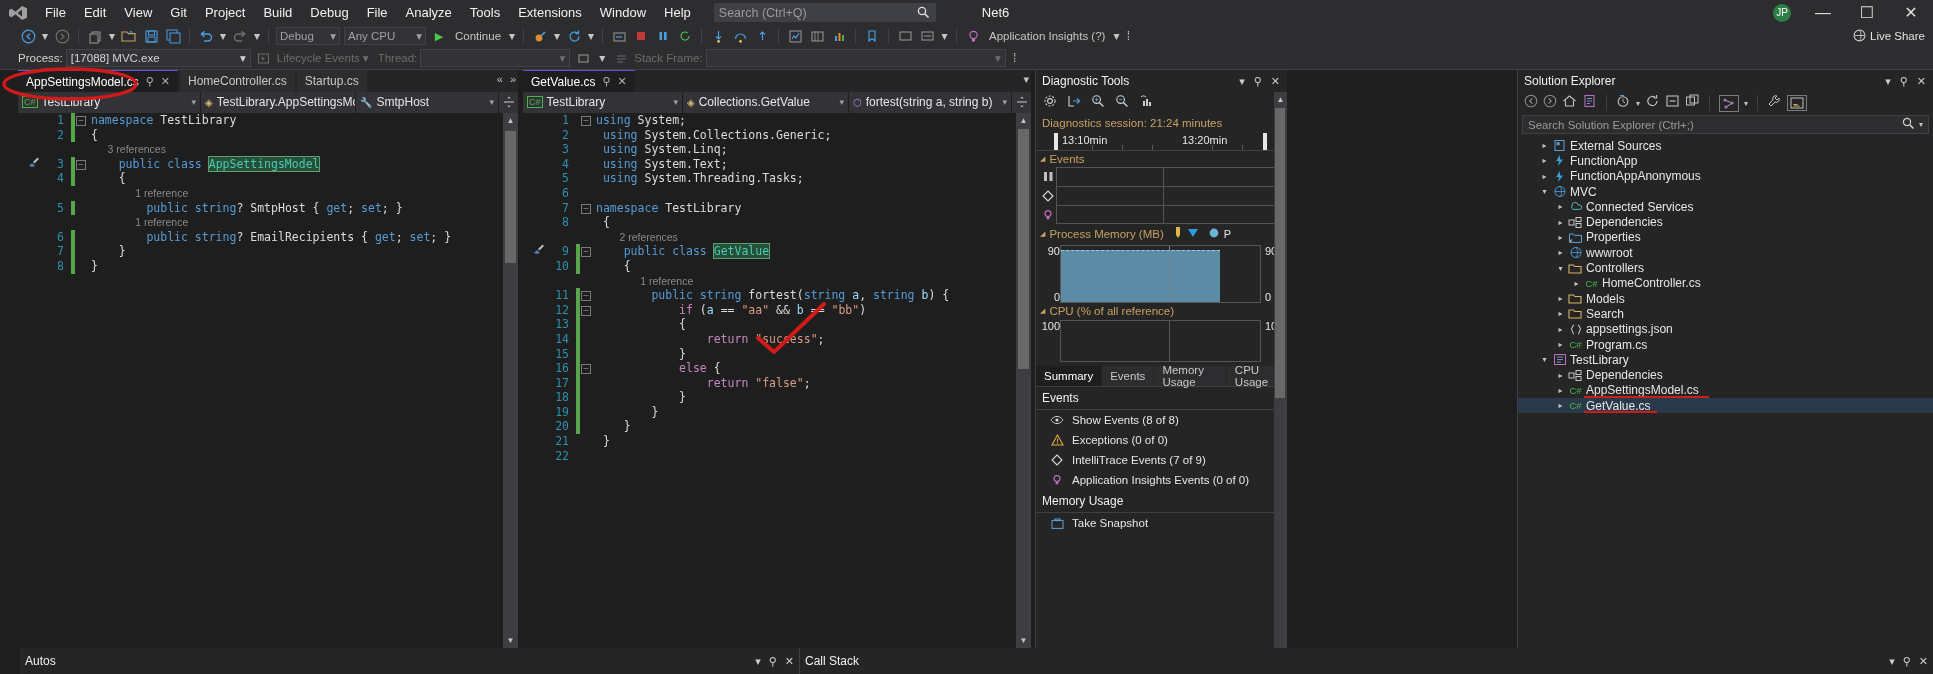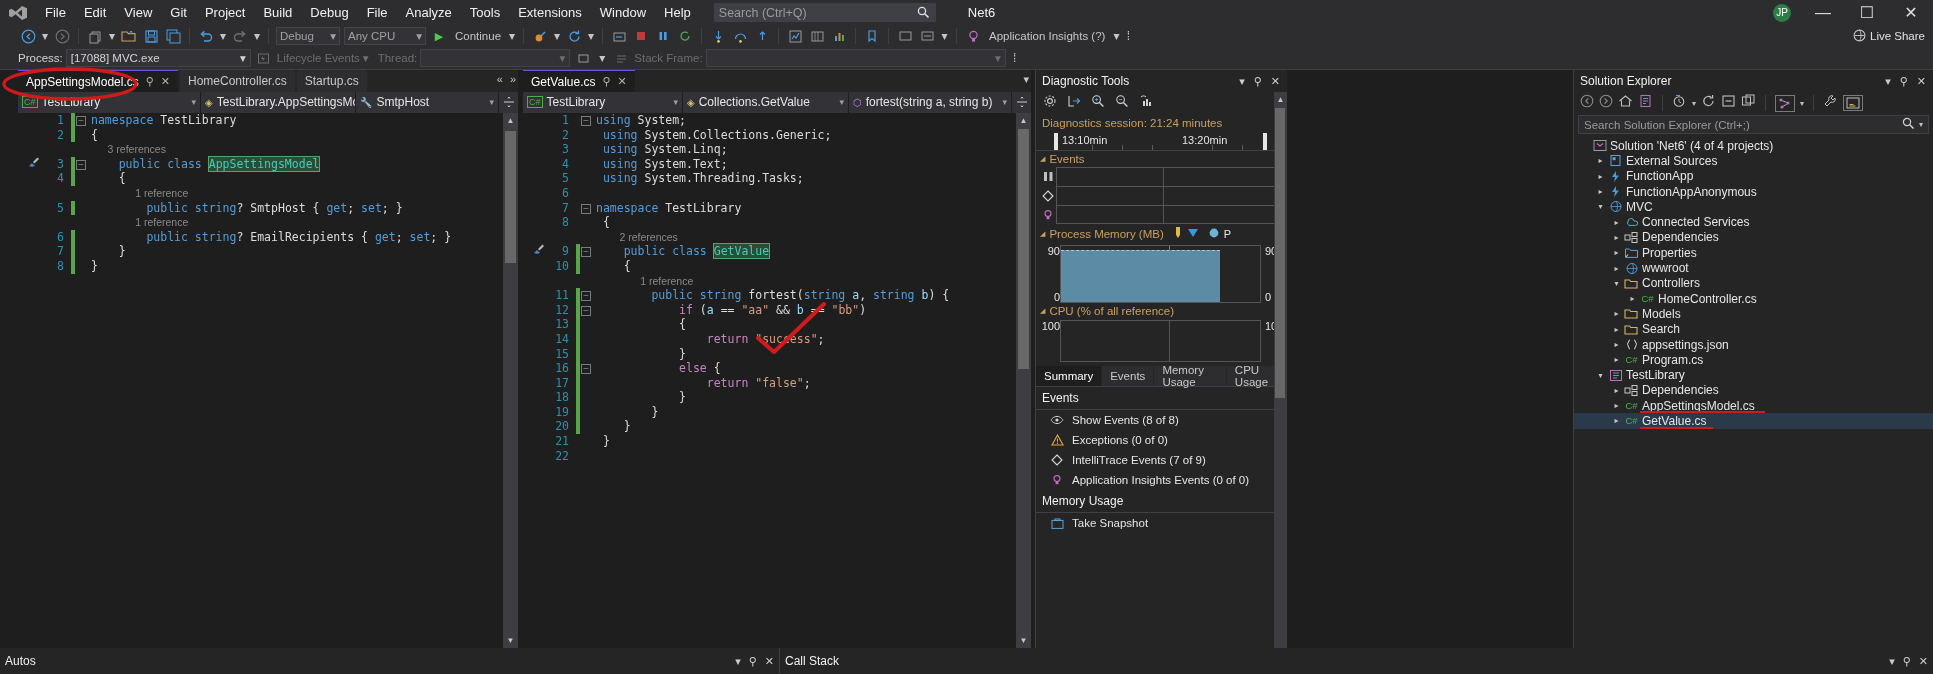--- a/index.html
+++ b/index.html
@@ -22,21 +22,21 @@
   .menu-item {
     padding: 0 9px; font-size: 13px; color: #f1f1f1; line-height: 25px; height: 25px;
     white-space: nowrap;
   }
   .searchbox {
     width: 222px; height: 19px; background: #3f3f46; border: 1px solid #3f3f46;
     margin-left: 14px; display: flex; align-items: center; padding: 0 4px;
     font-size: 12.5px; color: #9a9a9a; position: relative;
   }
   .searchbox .mag { position: absolute; right: 5px; top: 2px; }
-  .proj-name { margin-left: 32px; font-size: 13px; color: #f1f1f1; }
+  .proj-name { margin-left: 46px; font-size: 13px; color: #f1f1f1; }
   .tb-right { position: absolute; right: 0; top: 0; height: 25px; display: flex; align-items: center; }
   .win-btn { width: 44px; height: 25px; display: flex; align-items: center; justify-content: center; color: #ddd; }
   .jp-badge {
     width: 18px; height: 18px; border-radius: 50%; background: #2d7d46; color: #fff;
     font-size: 10px; display: flex; align-items: center; justify-content: center; margin-right: 10px;
   }
 
   
   .toolbar {
     height: 22px; background: #2d2d30; display: flex; align-items: center;
@@ -169,37 +169,37 @@
 
   .diag-tabs { display: flex; height: 21px; background: #252526; border-bottom: 1px solid #3f3f46; margin-top: 4px; }
   .diag-tab { padding: 0 8px; font-size: 11.5px; color: #c8c8c8; display: flex; align-items: center; background: #2d2d30; border-right: 1px solid #252526; }
   .diag-tab.active { background: #1e1e1e; color: #fff; }
 
   .diag-sub { font-size: 12px; color: #f1f1f1; padding: 4px 6px; background: #252526; border-bottom: 1px solid #3f3f46; }
   .ev-item { display: flex; align-items: center; gap: 8px; font-size: 11.5px; color: #e6e6e6; padding: 4px 8px 4px 14px; }
   .ev-item-ico { width: 14px; display: flex; align-items: center; justify-content: center; font-size: 11px; }
 
   
-  .solex { position: absolute; top: 0; right: 0; width: 360px; bottom: 0; background: #252526; border-left: 1px solid #3f3f46; }
+  .solex { position: absolute; top: 0; right: 0; width: 416px; bottom: 0; background: #252526; border-left: 1px solid #3f3f46; }
   .solex-tb { height: 22px; display: flex; align-items: center; gap: 5px; padding: 0 6px; }
   .solex-search {
     height: 19px; margin: 1px 4px; background: #2d2d30; border: 1px solid #3f3f46;
     display: flex; align-items: center; padding: 0 5px; font-size: 11.5px; color: #9a9a9a;
     position: relative;
   }
   .solex-search .mag { margin-left: auto; color: #c5c5c5; }
   .tree { padding-top: 3px; font-size: 12px; color: #e6e6e6; }
   .tnode { display: flex; align-items: center; height: 15.3px; white-space: nowrap; }
   .tarrow { width: 13px; text-align: center; font-size: 8px; color: #c5c5c5; }
   .tico { width: 17px; display: flex; align-items: center; justify-content: center; font-size: 10.5px; }
   .tlabel { padding-left: 2px; }
   .tnode.sel { background: #2a3a4a; }
 
   
-  .bottom { position: absolute; bottom: 0; left: 0; right: 0; height: 26px; background: #1e1e1e; display: flex; }
+  .bottom { position: absolute; bottom: 0; left: 0; right: 0; height: 26px; background: #1e1e1e; display: flex; padding-left: 20px; }
   .bot-panel { display: flex; align-items: center; height: 26px; font-size: 12px; color: #f1f1f1; position: relative; }
   .bot-head { background: #252526; display: flex; align-items: center; padding: 0 5px; height: 26px; gap: 6px; }
   .bot-acts { display: flex; gap: 8px; font-size: 11px; color: #ccc; }
 
   
   .annot { position: absolute; pointer-events: none; }
   svg.annot { overflow: visible; }
   .underline-red { position: absolute; height: 2px; background: #d11a1a; }
 </style>
 </head>
@@ -906,30 +906,20 @@
       <span>Search Solution Explorer (Ctrl+;)</span>
       <span class="mag">
         <svg width="13" height="13" viewBox="0 0 13 13">
             <circle cx="5" cy="5" r="3.6" fill="none" stroke="#d0d0d0" stroke-width="1.2"></circle>
             <line x1="7.7" y1="7.7" x2="11.5" y2="11.5" stroke="#d0d0d0" stroke-width="1.5"></line>
           </svg>
       </span>
       <span style="font-size:8px;color:#c0c0c0;margin-left:4px">▾</span>
     </div>
     <div class="tree" id="solex-tree">
-        <div class="tnode" style="padding-left: 4px; position: relative;">
-          <span class="tarrow"></span>
-          <span class="tico">
-            <svg width="14" height="13" viewBox="0 0 14 13">
-              <rect x="1" y="1.5" width="12" height="10" fill="none" stroke="#9a9a9a" stroke-width="1"></rect>
-              <path d="M4 4.5 7 7l3-2.5" stroke="#c06ec0" stroke-width="1.1" fill="none"></path>
-            </svg>
-          </span>
-          <span class="tlabel">Solution 'Net6' (4 of 4 projects)</span>
-        </div>
         <div class="tnode" style="padding-left: 20px; position: relative;">
           <span class="tarrow">▸</span>
           <span class="tico">
             <svg width="14" height="13" viewBox="0 0 14 13">
               <rect x="2" y="1.5" width="9" height="10" fill="none" stroke="#5aa4d8" stroke-width="1"></rect>
               <rect x="3.6" y="3.2" width="3" height="3" fill="#5aa4d8"></rect>
             </svg>
           </span>
           <span class="tlabel">External Sources</span>
         </div>

